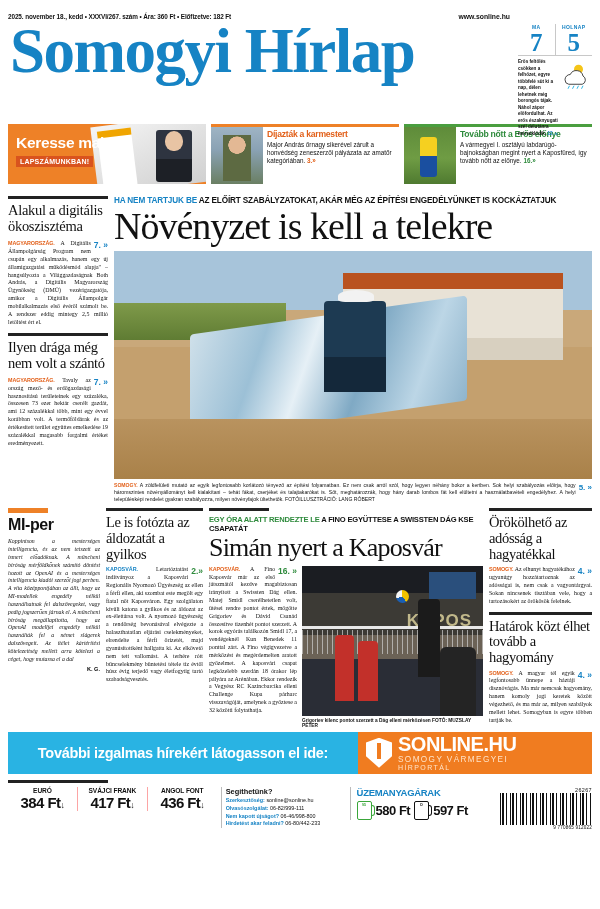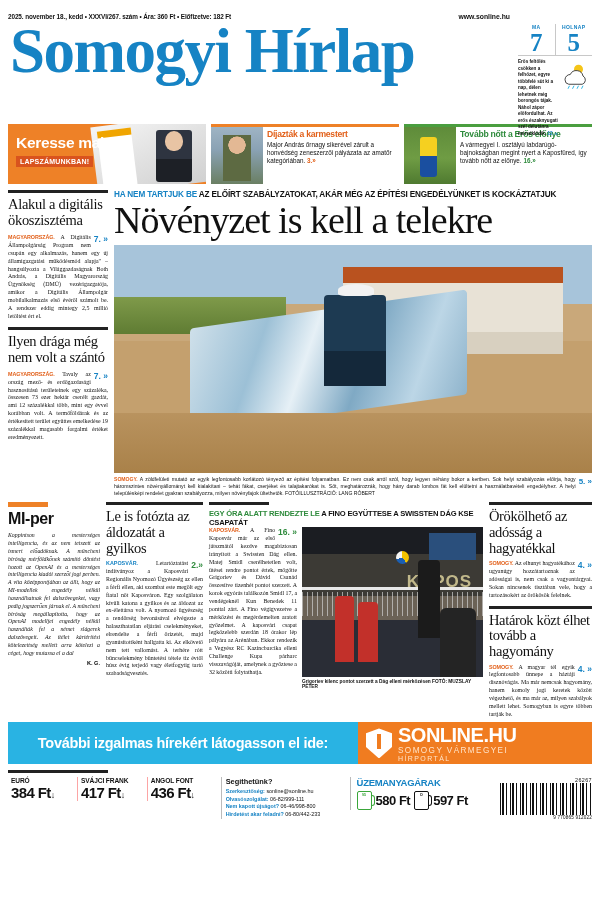--- a/index.html
+++ b/index.html
@@ -107,21 +107,21 @@
     margin-bottom: 1.5px;
   }
   .teaser-h.or { color: #e2601a; }
   .teaser-h.gr { color: #2f8b3d; }
   .teaser-b { font-size: 6.3px; line-height: 1.28; color: #111; }
   .pg { font-weight: bold; }
   .pg.or { color: #e2601a; }
   .pg.gr { color: #2f8b3d; }
 
   
-  .grid { display: flex; gap: 6px; margin-top: 6px; }
+  .grid { display: flex; gap: 6px; margin-top: 12px; }
   .col-left { width: 100px; flex-shrink: 0; }
   .col-main { flex: 1; }
 
   .rule-thick { height: 3px; background: #222; margin-bottom: 4px; }
 
   .brief-h {
     font-family: "Liberation Serif", serif;
     font-size: 14.5px; line-height: 1.1; color: #111; font-weight: normal;
     letter-spacing: -.3px; margin-bottom: 5px;
   }
@@ -297,21 +297,21 @@
   .footer { margin-top: 6px; position: relative; }
   .ft-rule { height: 3px; background: #222; width: 100px; margin-bottom: 4px; }
   .ft-row { display: flex; align-items: flex-start; gap: 4px; }
 
   .fx-title {
     font-size: 9.5px; font-weight: bold; color: #1683c4; letter-spacing: -.3px;
     margin-bottom: 3px;
   }
   .currency { width: 214px; }
   .cur-cells { display: flex; }
-  .cur-cell { flex: 1; text-align: left; padding: 0 3px; }
+  .cur-cell { flex: 1; text-align: center; padding: 0 3px; }
   .cur-cell + .cur-cell { border-left: 1px solid #fca5a5; }
   .cur-name { font-size: 6.6px; font-weight: bold; color: #111; letter-spacing: -.1px; }
   .cur-val {
     font-size: 15px; font-weight: bold; color: #111; letter-spacing: -.6px;
     white-space: nowrap;
   }
   .arr { font-size: 9px; font-weight: normal; }
 
   .help { width: 128px; padding-left: 4px; border-left: 1px solid #bbb; }
   .help-h { font-size: 7.4px; font-weight: bold; color: #111; margin-bottom: 1.5px; }
@@ -481,20 +481,21 @@
         <span class="dl-blue">KAPOSVÁR.</span>
         <span>Letartóztatást indítványoz a Kaposvári Regionális Nyomozó Ügyészség az ellen a férfi ellen, aki szombat este megölt egy fiatal nőt Kaposváron. Egy szolgálaton kívüli katona a gyilkos és az áldozat az ex-élettársa volt. A nyomozó ügyészség a rendőrség bevonásával elvégezte a halaszthatatlan eljárási cselekményeket, elrendelte a férfi őrizetét, majd gyanúsítottként hallgatta ki. Az elkövető nem tett vallomást. A terhére rótt bűncselekmény büntetési tétele tíz évtől húsz évig terjedő vagy életfogytig tartó szabadságvesztés.</span>
       </div>
     </div>
 
     <div class="lw-c">
       <div class="rule-thick" style="width:60px"></div>
       <div class="vb-kicker">
         <b>EGY ÓRA ALATT RENDEZTE LE</b><span> A FINO EGYÜTTESE A SWISSTEN DÁG KSE CSAPATÁT</span>
       </div>
+      <div class="vb-head">Simán nyert a Kaposvár</div>
 
       <div class="vb-wrap">
         <div class="vb-text sec-b">
           <span class="pgref pgref-g">16. »</span>
           <span class="dl">KAPOSVÁR.</span>
           <span>A Fino Kaposvár már az első játszmától kezdve magabiztosan irányított a Swissten Dág ellen. Matej Smidl cserélhetetlen volt, ütései rendre pontot értek, mögötte Grigoriev és Dávid Csanád összesítve tizenhét pontot szerzett. A korok egyórás találkozón Smidl 17, a vendégeknél Kun Benedek 11 ponttal zárt. A Fino végigvezetve a mérkőzést és megérdemelten aratott győzelmet. A kaposvári csapat legközelebb szerdán 18 órakor lép pályára az Arénában. Ekkor rendezik a Vegyész RC Kazincbarcika elleni Challenge Kupa párharc visszavágóját, amelynek a győztese a 32 közötti folytathatja.</span>
         </div>
         <div style="flex:1">
           <div class="vb-photo">
             <div class="vb-score"></div>

